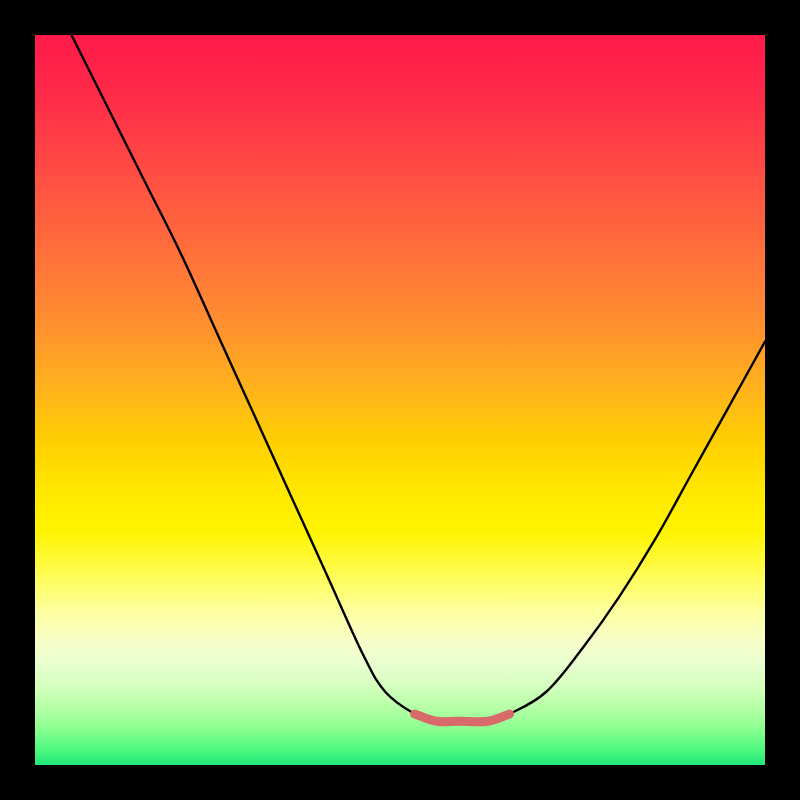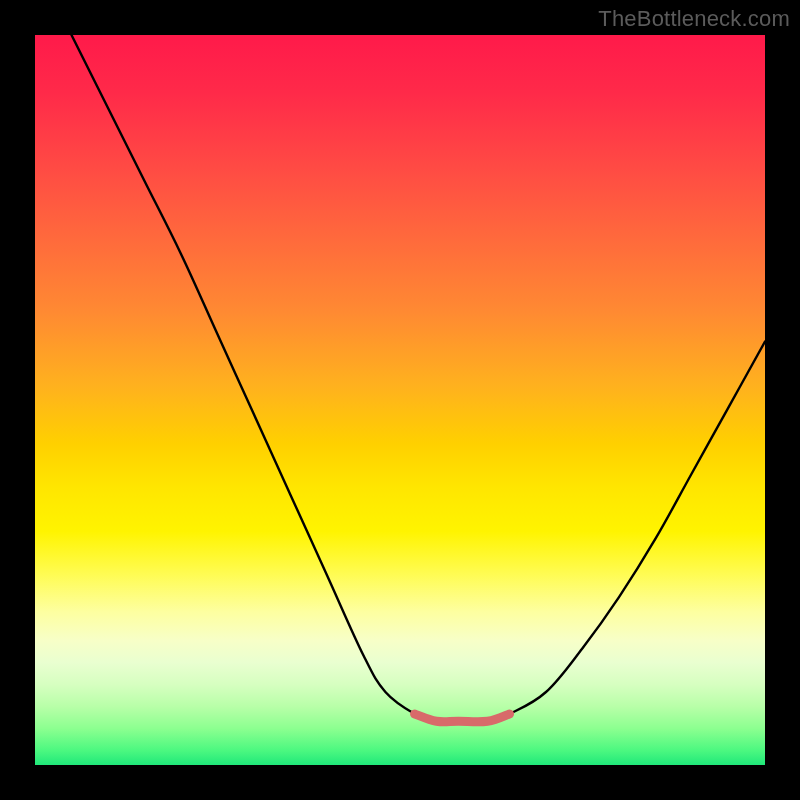--- a/index.html
+++ b/index.html
@@ -68,14 +68,13 @@
 
 <div class="frame">
 
   <div class="plot">
     <svg class="curve-svg" viewBox="0 0 730 730" preserveAspectRatio="none">
       <path id="main-curve" fill="none" stroke="#000" stroke-width="2.4" stroke-linecap="round" d="M 36.5,0 C 43.07,13.139999999999999 59.86,46.72 73,73 C 86.14,99.28 96.36,119.72 109.5,146 C 122.64,172.28 132.86,191.40600000000006 146,219.00000000000006 C 159.14,246.59400000000005 169.36,270.392 182.5,299.3 C 195.64,328.208 205.86,350.692 219,379.6 C 232.14,408.50800000000004 242.35999999999999,430.99199999999996 255.49999999999997,459.9 C 268.64,488.808 278.86,511.29200000000003 292,540.2 C 305.14,569.1080000000001 317.988,599.476 328.5,620.5 C 339.012,641.524 341.202,646.488 350.4,657 C 359.59799999999996,667.512 370.402,673.644 379.6,678.9 C 388.79800000000006,684.156 393.61600000000004,684.8860000000001 401.50000000000006,686.2 C 409.38400000000007,687.514 414.202,686.2 423.4,686.2 C 432.59799999999996,686.2 443.40200000000004,687.514 452.6,686.2 C 461.798,684.8860000000001 463.988,684.156 474.5,678.9 C 485.012,673.644 497.85999999999996,668.826 510.99999999999994,657 C 524.14,645.174 534.36,630.282 547.5,613.2 C 560.64,596.118 570.86,581.8100000000001 584,562.1 C 597.14,542.39 607.36,526.038 620.5,503.7 C 633.64,481.36199999999997 643.86,461.652 657,438 C 670.14,414.348 680.36,395.952 693.5,372.3 C 706.64,348.648 723.43,318.42600000000004 730,306.6"></path>
       <path id="trough-curve" fill="none" stroke="#d86a6a" stroke-width="9" stroke-linecap="round" stroke-linejoin="round" d="M 379.6,678.9 C 383.54200000000003,680.2139999999999 393.61600000000004,684.8860000000001 401.50000000000006,686.2 C 409.38400000000007,687.514 414.202,686.2 423.4,686.2 C 432.59799999999996,686.2 443.40200000000004,687.514 452.6,686.2 C 461.798,684.8860000000001 470.558,680.2139999999999 474.5,678.9"></path>
     </svg>
   </div>
 
-  <div class="watermark">TheBottleneck.com</div>
 </div>
 
 </body></html>

